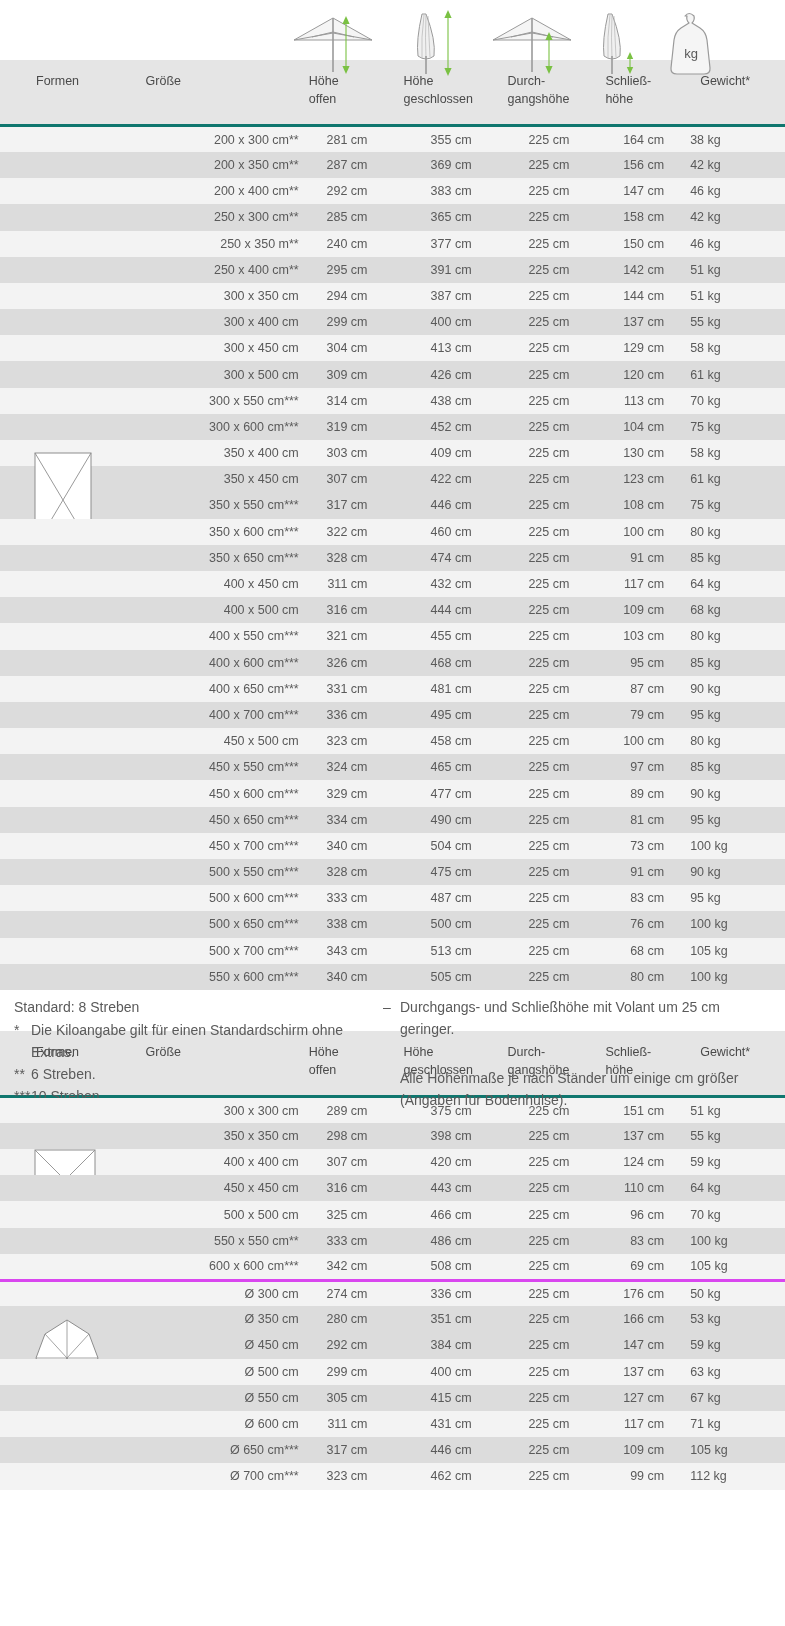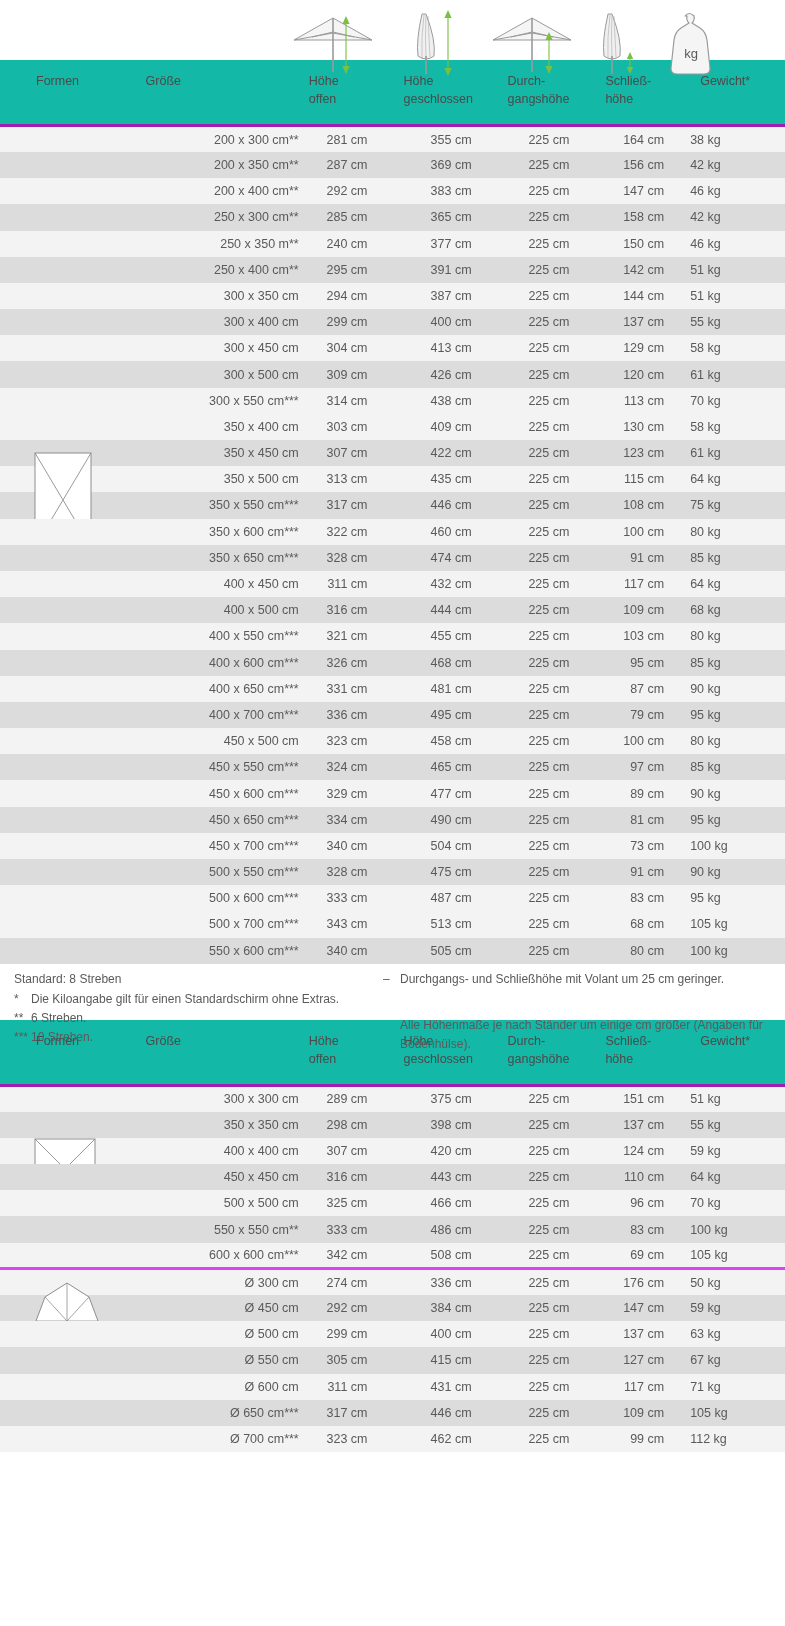--- a/index.html
+++ b/index.html
@@ -32,29 +32,29 @@
   }
   table.spec col.c-form  { width: 120px; }
   table.spec col.c-size  { width: 170px; }
   table.spec col.c-ho    { width: 92px; }
   table.spec col.c-hg    { width: 101px; }
   table.spec col.c-dg    { width: 95px; }
   table.spec col.c-sh    { width: 92px; }
   table.spec col.c-gw    { width: 92px; }
 
   thead th {
-    background: #14b8a6;
+    background: #e5e5e5;
     font-weight: normal;
     font-size: 12.5px;
     color: #4a4a4a;
     text-align: left;
     vertical-align: top;
     padding: 12px 0 16px 0;
     line-height: 1.45;
-    border-bottom: 3px solid #a21caf;
+    border-bottom: 3px solid #0f766e;
   }
   thead th .l2 { display: block; }
   th.h-form { padding-left: 36px; }
   th.h-size { padding-left: 22px; }
   th.h-ho, th.h-hg, th.h-dg, th.h-sh, th.h-gw { padding-left: 10px; }
 
   tbody td {
     font-size: 12.5px;
     color: #5a5a5a;
     height: 26.2px;
@@ -77,22 +77,22 @@
     position: absolute;
     left: 34px;
     pointer-events: none;
   }
   .shape-wrap svg { display: block; overflow: visible; }
 
   
   .footnotes {
     position: relative;
     padding: 8px 0 0 0;
-    height: 56px;
-    font-size: 12px;
+    height: 41px;
+    font-size: 14px;
     color: #5a5a5a;
     line-height: 1.58;
   }
   .fn-left  { position: absolute; left: 14px;  top: 6px;  width: 360px; }
   .fn-right { position: absolute; left: 383px; top: 6px;  width: 395px; }
   .fn-row { display: flex; }
   .fn-mark { width: 17px; flex: 0 0 17px; }
   .fn-txt { flex: 1; }
   .fn-plain { margin-bottom: 1px; }
   .fn-indent { padding-left: 17px; margin-top: 27px; }
@@ -308,46 +308,46 @@
         </tr>
         <tr class="odd">
           <td class="form"></td>
           <td class="size">300 x 550 cm***</td>
           <td class="num">314 cm</td>
           <td class="num">438 cm</td>
           <td class="num">225 cm</td>
           <td class="num">113 cm</td>
           <td class="gw">70 kg</td>
         </tr>
+        <tr class="even">
+          <td class="form"></td>
+          <td class="size">300 x 600 cm***</td>
+          <td class="num">319 cm</td>
+          <td class="num">452 cm</td>
+          <td class="num">225 cm</td>
+          <td class="num">104 cm</td>
+          <td class="gw">75 kg</td>
+        </tr>
         <tr class="odd">
           <td class="form"></td>
           <td class="size">350 x 400 cm</td>
           <td class="num">303 cm</td>
           <td class="num">409 cm</td>
           <td class="num">225 cm</td>
           <td class="num">130 cm</td>
           <td class="gw">58 kg</td>
         </tr>
         <tr class="even">
           <td class="form"></td>
           <td class="size">350 x 450 cm</td>
           <td class="num">307 cm</td>
           <td class="num">422 cm</td>
           <td class="num">225 cm</td>
           <td class="num">123 cm</td>
           <td class="gw">61 kg</td>
-        </tr>
-        <tr class="odd">
-          <td class="form"></td>
-          <td class="size">350 x 500 cm</td>
-          <td class="num">313 cm</td>
-          <td class="num">435 cm</td>
-          <td class="num">225 cm</td>
-          <td class="num">115 cm</td>
-          <td class="gw">64 kg</td>
         </tr>
         <tr class="even">
           <td class="form">
             <div class="shape-wrap" style="top: -40px;">
               <svg width="58" height="96" viewBox="0 0 58 96">
                 <rect x="1" y="1" width="56" height="94" fill="#ffffff" stroke="#8d8d8d" stroke-width="1"></rect>
                 <path d="M1 1 L57 95 M57 1 L1 95" stroke="#8d8d8d" stroke-width="0.9" fill="none"></path>
               </svg>
             </div>
           </td>
@@ -485,20 +485,29 @@
           <td class="gw">90 kg</td>
         </tr>
         <tr class="odd">
           <td class="form"></td>
           <td class="size">500 x 600 cm***</td>
           <td class="num">333 cm</td>
           <td class="num">487 cm</td>
           <td class="num">225 cm</td>
           <td class="num">83 cm</td>
           <td class="gw">95 kg</td>
+        </tr>
+        <tr class="even">
+          <td class="form"></td>
+          <td class="size">500 x 650 cm***</td>
+          <td class="num">338 cm</td>
+          <td class="num">500 cm</td>
+          <td class="num">225 cm</td>
+          <td class="num">76 cm</td>
+          <td class="gw">100 kg</td>
         </tr>
         <tr class="odd">
           <td class="form"></td>
           <td class="size">500 x 700 cm***</td>
           <td class="num">343 cm</td>
           <td class="num">513 cm</td>
           <td class="num">225 cm</td>
           <td class="num">68 cm</td>
           <td class="gw">105 kg</td>
         </tr>
@@ -652,20 +661,29 @@
         <tr class="odd sep-green">
           <td class="form"></td>
           <td class="size">Ø 300 cm</td>
           <td class="num">274 cm</td>
           <td class="num">336 cm</td>
           <td class="num">225 cm</td>
           <td class="num">176 cm</td>
           <td class="gw">50 kg</td>
         </tr>
         <tr class="even">
+          <td class="form"></td>
+          <td class="size">Ø 350 cm</td>
+          <td class="num">280 cm</td>
+          <td class="num">351 cm</td>
+          <td class="num">225 cm</td>
+          <td class="num">166 cm</td>
+          <td class="gw">53 kg</td>
+        </tr>
+        <tr class="even">
           <td class="form">
             <div class="shape-wrap" style="top: -14px;">
               <svg width="66" height="80" viewBox="0 0 66 80">
                 <polygon points="33,2 55,16 64,40 55,64 33,78 11,64 2,40 11,16" fill="#ffffff" stroke="#8d8d8d" stroke-width="1"></polygon>
                 <path d="M33,2 L33,78 M2,40 L64,40 M11,16 L55,64 M55,16 L11,64" stroke="#8d8d8d" stroke-width="0.8" fill="none"></path>
               </svg>
             </div>
           </td>
           <td class="size">Ø 450 cm</td>
           <td class="num">292 cm</td>

